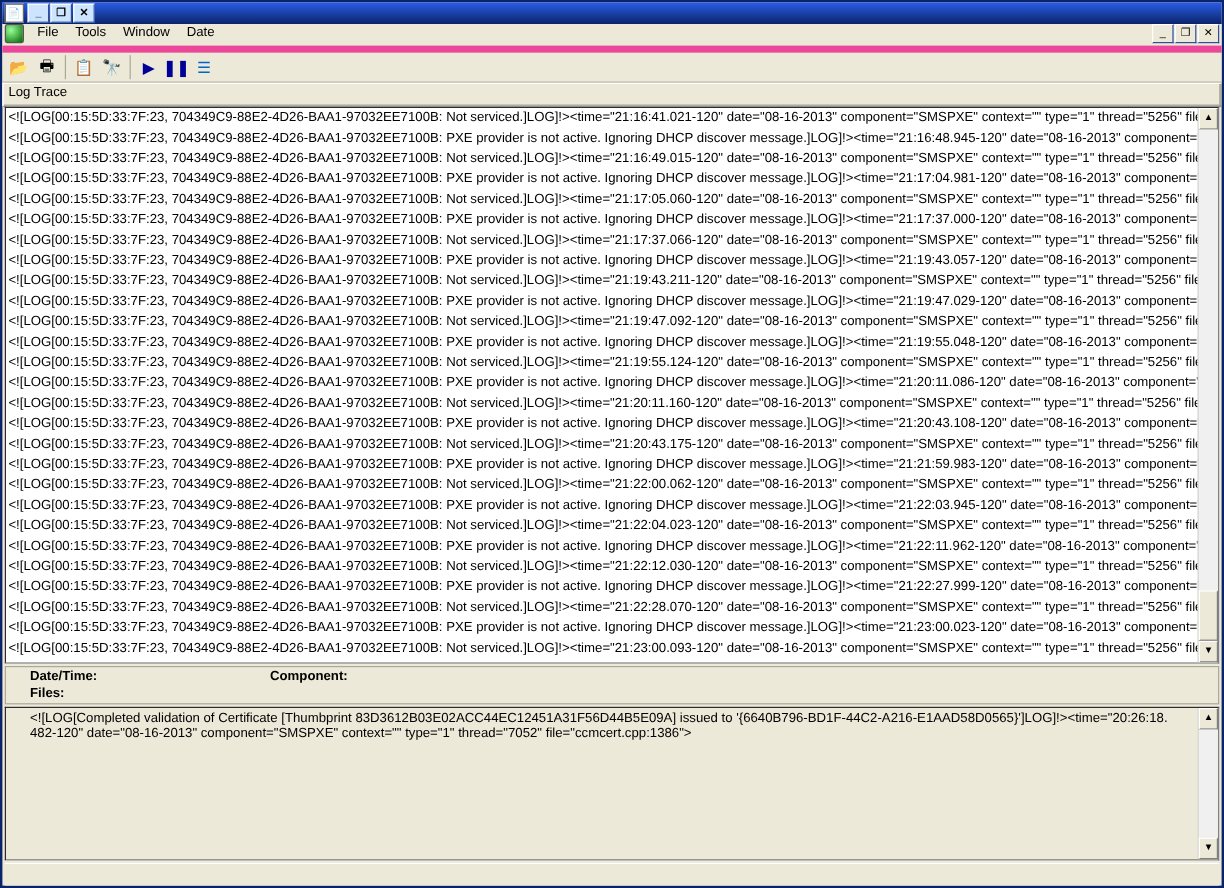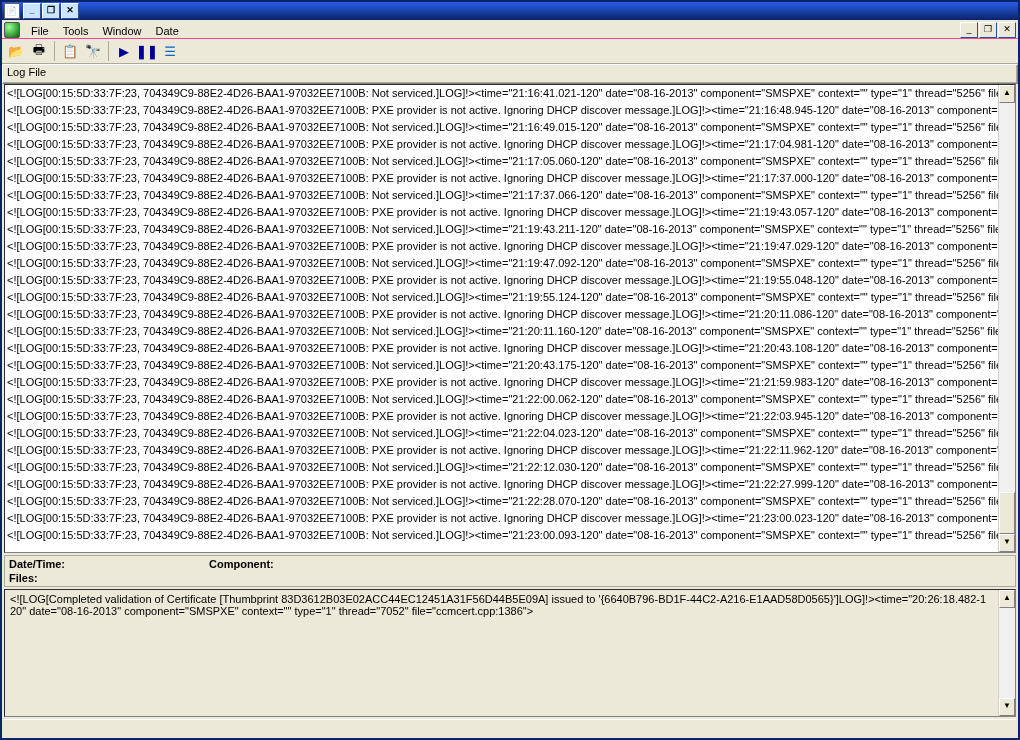--- a/index.html
+++ b/index.html
@@ -41,22 +41,22 @@
     border: 1px solid #fff;
     border-right-color: #2b4e9f; border-bottom-color: #2b4e9f;
     color: #000;
     font-size: 9px; line-height: 12px; text-align: center;
     cursor: default;
   }
 
   .menurow {
     height: 18px;
     background: #ece9d8;
-    display: flex; align-items: flex-end;
-    border-bottom: 1px solid #ec4899;
+    display: flex; align-items: flex-start;
+    border-bottom: 6px solid #ec4899;
     padding-left: 2px;
   }
   .menurow .app-icon2 {
     width: 14px; height: 14px;
     margin-right: 4px;
     background: radial-gradient(circle at 30% 30%, #9f9, #060);
     border: 1px solid #555;
     border-radius: 2px;
   }
   .menuitem {
@@ -136,35 +136,35 @@
     bottom: 0;
     background: #ece9d8;
     border: 1px solid #fff;
     border-right-color: #808080; border-bottom-color: #808080;
   }
 
   .infobar {
     background: #ece9d8;
     border: 1px solid #aca899;
     margin: 2px;
-    padding: 2px 4px;
+    padding: 2px 20px;
     display: grid;
     grid-template-columns: 200px 1fr;
     row-gap: 2px;
     font-size: 11px;
     font-weight: bold;
   }
   .infobar span { font-weight: bold; }
 
   .detailpane {
     height: 120px;
     background: #ece9d8;
     border: 1px inset #808080;
     margin: 0 2px 2px 2px;
-    padding: 3px 5px;
+    padding: 3px 20px;
     font-size: 11px;
     overflow: hidden;
     position: relative;
   }
   .detailtext {
     white-space: normal;
     word-break: break-all;
     padding-right: 18px;
   }
   .statusbar {
@@ -220,21 +220,21 @@
       <span style="color:#009;">▶</span>
     </span>
     <span class="tbtn">
       <span style="color:#009; font-weight:bold;">❚❚</span>
     </span>
     <span class="tbtn">
       <span style="color:#06c;">☰</span>
     </span>
   </div>
 
-  <div class="pane-header">Log File</div>
+  <div class="pane-header">Log Trace</div>
 
   <div class="logpane">
     <div class="loglines" id="loglines">
         <div class="logline">&lt;![LOG[00:15:5D:33:7F:23, 704349C9-88E2-4D26-BAA1-97032EE7100B: Not serviced.]LOG]!&gt;&lt;time="21:16:41.021-120" date="08-16-2013" component="SMSPXE" context="" type="1" thread="5256" file="da</div>
         <div class="logline">&lt;![LOG[00:15:5D:33:7F:23, 704349C9-88E2-4D26-BAA1-97032EE7100B: PXE provider is not active. Ignoring DHCP discover message.]LOG]!&gt;&lt;time="21:16:48.945-120" date="08-16-2013" component="SMSP</div>
         <div class="logline">&lt;![LOG[00:15:5D:33:7F:23, 704349C9-88E2-4D26-BAA1-97032EE7100B: Not serviced.]LOG]!&gt;&lt;time="21:16:49.015-120" date="08-16-2013" component="SMSPXE" context="" type="1" thread="5256" file="da</div>
         <div class="logline">&lt;![LOG[00:15:5D:33:7F:23, 704349C9-88E2-4D26-BAA1-97032EE7100B: PXE provider is not active. Ignoring DHCP discover message.]LOG]!&gt;&lt;time="21:17:04.981-120" date="08-16-2013" component="SMSP</div>
         <div class="logline">&lt;![LOG[00:15:5D:33:7F:23, 704349C9-88E2-4D26-BAA1-97032EE7100B: Not serviced.]LOG]!&gt;&lt;time="21:17:05.060-120" date="08-16-2013" component="SMSPXE" context="" type="1" thread="5256" file="da</div>
         <div class="logline">&lt;![LOG[00:15:5D:33:7F:23, 704349C9-88E2-4D26-BAA1-97032EE7100B: PXE provider is not active. Ignoring DHCP discover message.]LOG]!&gt;&lt;time="21:17:37.000-120" date="08-16-2013" component="SMSP</div>
         <div class="logline">&lt;![LOG[00:15:5D:33:7F:23, 704349C9-88E2-4D26-BAA1-97032EE7100B: Not serviced.]LOG]!&gt;&lt;time="21:17:37.066-120" date="08-16-2013" component="SMSPXE" context="" type="1" thread="5256" file="da</div>

